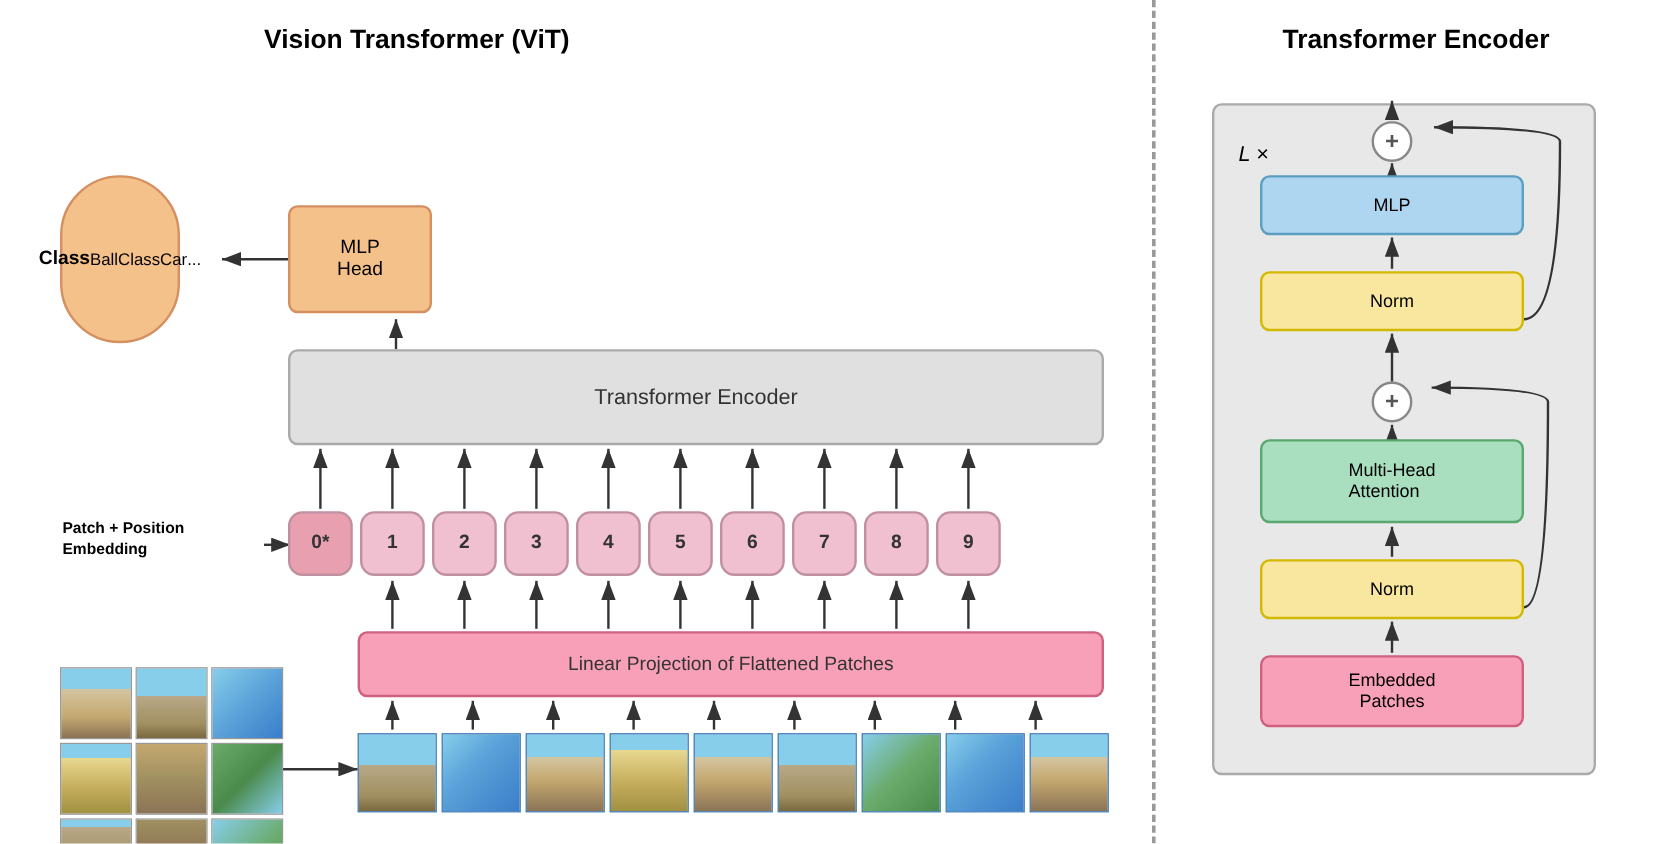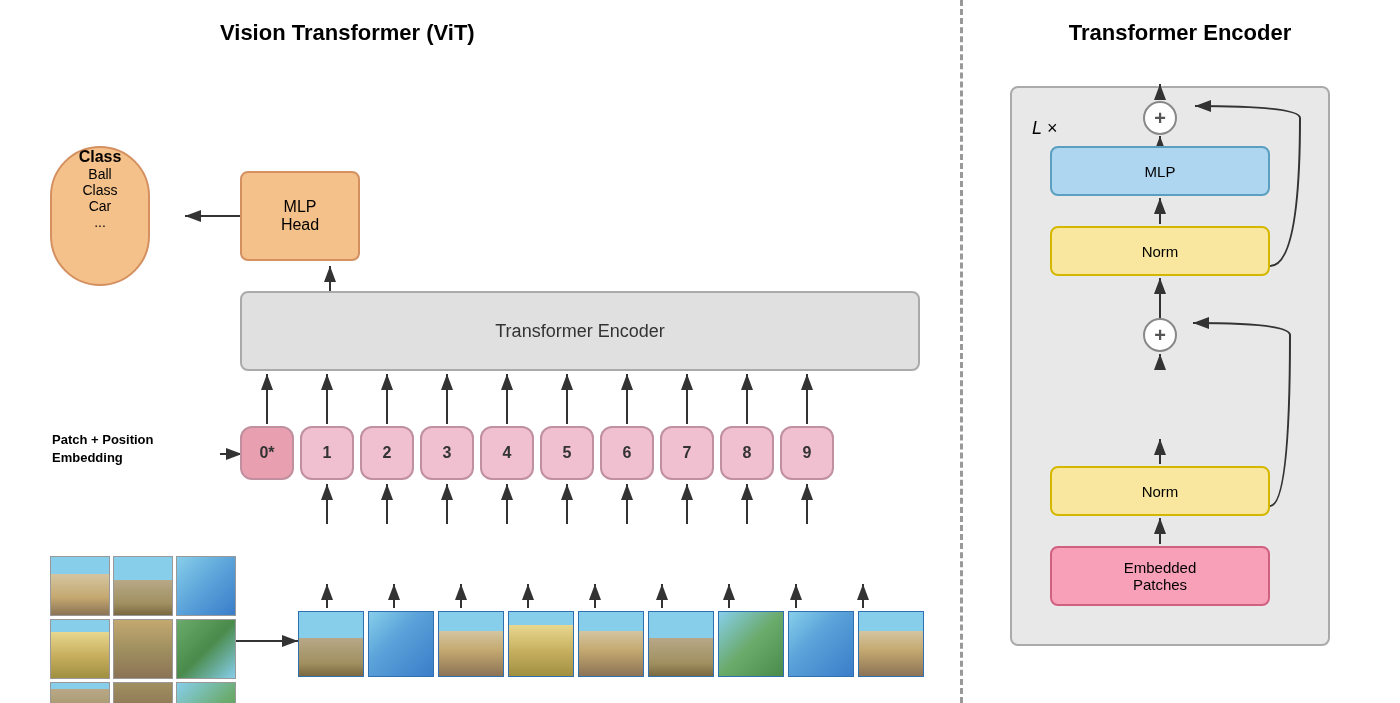--- a/index.html
+++ b/index.html
@@ -69,22 +69,23 @@
     .class-box {
       position: absolute;
       left: 30px;
       top: 80px;
       width: 100px;
       height: 140px;
       background: #f5c18a;
       border: 2px solid #d49060;
       border-radius: 50px;
       display: flex;
-      flex-direction: column;
-      align-items: center;
+      flex-direction: row;
+      align-items: center;
+      justify-content: center;
       font-size: 14px;
     }
 
     .class-box .class-label {
       font-weight: bold;
       font-size: 16px;
     }
 
     
     .mlp-head-box {
@@ -499,20 +500,23 @@
           <span>7</span>
         </div>
         <div class="embed-token">
           <span>8</span>
         </div>
         <div class="embed-token">
           <span>9</span>
         </div>
       </div>
 
+      <div class="linear-proj-box">
+        <span>Linear Projection of Flattened Patches</span>
+      </div>
 
       <div class="patches-row">
         <div class="patch-img patch-tower"></div>
         <div class="patch-img patch-blue"></div>
         <div class="patch-img patch-building"></div>
         <div class="patch-img patch-yellow"></div>
         <div class="patch-img patch-building"></div>
         <div class="patch-img patch-tower"></div>
         <div class="patch-img patch-green"></div>
         <div class="patch-img patch-blue"></div>
@@ -583,20 +587,23 @@
       </div>
 
       <div class="enc-box enc-norm-top">
         <span>Norm</span>
       </div>
 
       <div class="plus-circle plus-mid">
         <span>+</span>
       </div>
 
+      <div class="enc-box enc-mha">
+        <span>Multi-Head<br>Attention</span>
+      </div>
 
       <div class="enc-box enc-norm-bottom">
         <span>Norm</span>
       </div>
 
       <div class="embedded-patches-box">
         <span>Embedded<br>Patches</span>
       </div>
 
     </div>

